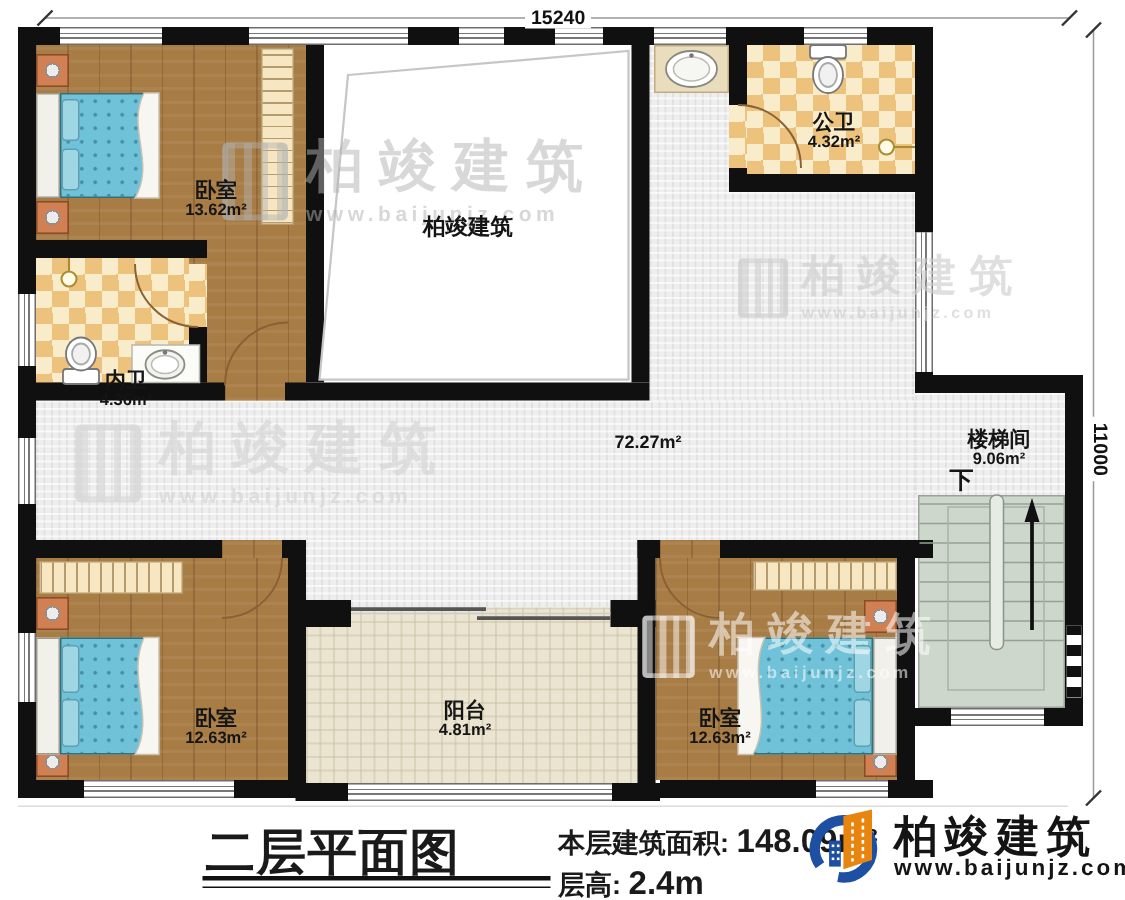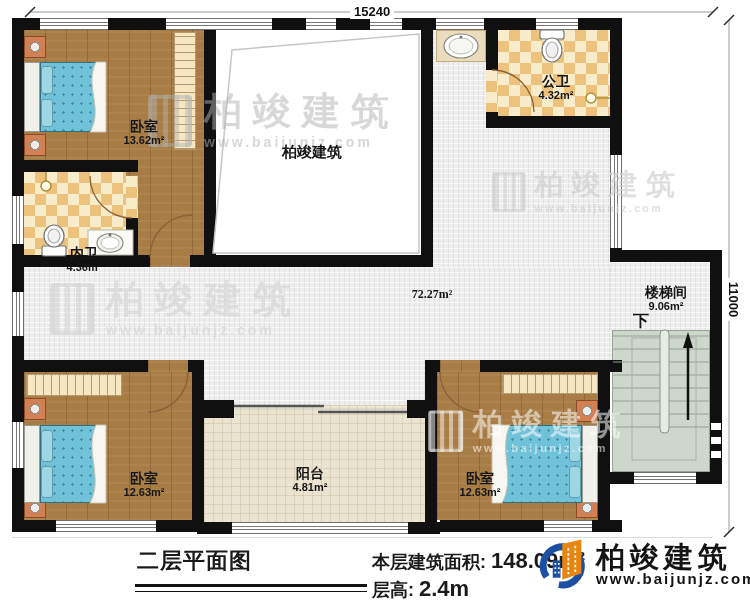--- a/index.html
+++ b/index.html
@@ -46,21 +46,21 @@
   .rlabel .nm{font-size:14px;}
   .rlabel .ar{font-size:11px;}
   .dimlabel{position:absolute;font-size:13px;font-weight:bold;color:#111;background:#fff;padding:0 4px;white-space:nowrap;}
   
   .wm{position:absolute;display:flex;gap:12px;align-items:center;pointer-events:none;transform-origin:top left;}
   .wm .glyph{width:36px;height:44px;border:4px solid currentColor;border-radius:4px;
         background:repeating-linear-gradient(90deg,currentColor 0 5px,transparent 5px 11px);opacity:.9;}
   .wm .t1{font-size:38px;font-weight:bold;letter-spacing:11px;line-height:1;}
   .wm .t2{font-size:14px;font-weight:bold;letter-spacing:3px;margin-top:5px;line-height:1;}
   
-  .ftitle{position:absolute;font-size:22px;font-weight:bold;letter-spacing:1px;}
+  .ftitle{position:absolute;font-size:33px;font-weight:bold;letter-spacing:1px;}
   .fscale{position:absolute;font-size:37px;font-weight:400;}
   .fline{position:absolute;font-size:18px;font-weight:bold;white-space:nowrap;}
   .fline .big{font-size:22px;font-weight:bold;}
   .brandname{position:absolute;font-size:29px;font-weight:800;letter-spacing:5px;color:#141414;}
   .brandurl{position:absolute;font-size:15px;font-weight:700;letter-spacing:2px;color:#141414;}
   .uline{position:absolute;background:#111;}
   .groundline{position:absolute;background:#dcdcdc;height:1px;}
 </style>
 </head>
 <body>
@@ -301,21 +301,21 @@
     <div class="nm">内卫</div>
     <div class="ar">4.36m²</div>
   </div>
   <div class="rlabel" style="left:312px;top:152px;">
     <div class="nm" style="font-size:15px;">柏竣建筑</div>
   </div>
   <div class="rlabel" style="left:556px;top:88px;">
     <div class="nm">公卫</div>
     <div class="ar">4.32m²</div>
   </div>
-  <div class="rlabel" style="left:432px;top:295px;font-family:Liberation Serif, serif;">
+  <div class="rlabel" style="left:432px;top:295px;">
     <div class="ar" style="font-size:12px;">72.27m²</div>
   </div>
   <div class="rlabel" style="left:666px;top:299px;">
     <div class="nm">楼梯间</div>
     <div class="ar">9.06m²</div>
   </div>
   <div class="rlabel" style="left:641px;top:321px;font-size:16px;">下</div>
   <div class="rlabel" style="left:144px;top:485px;">
     <div class="nm">卧室</div>
     <div class="ar">12.63m²</div>

